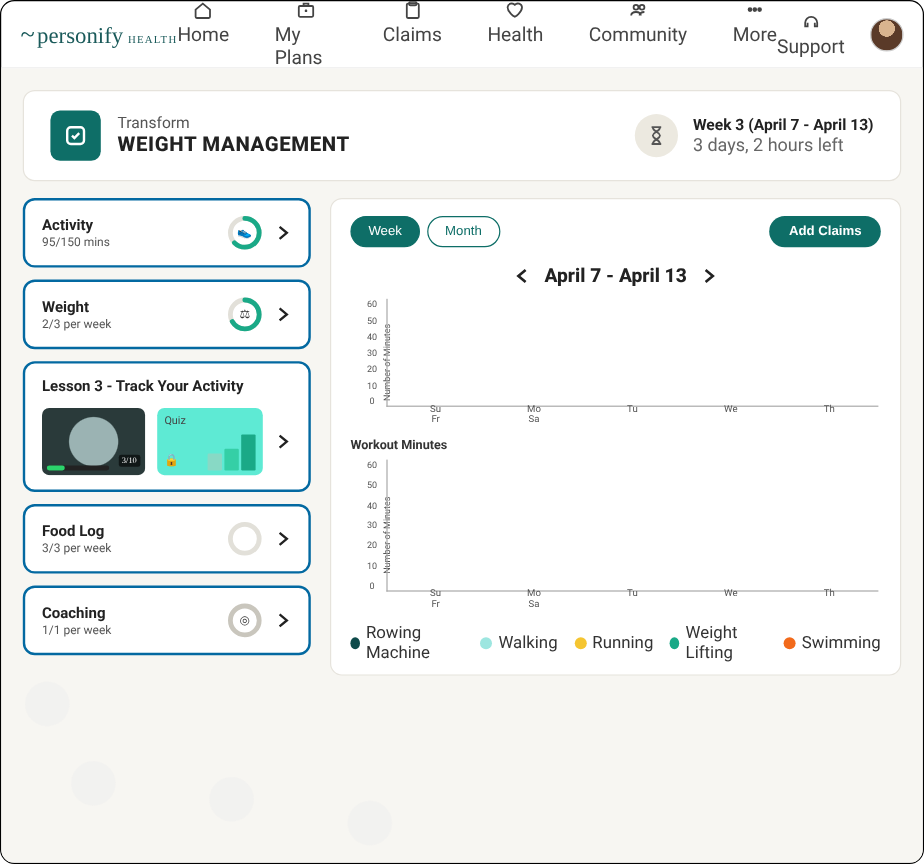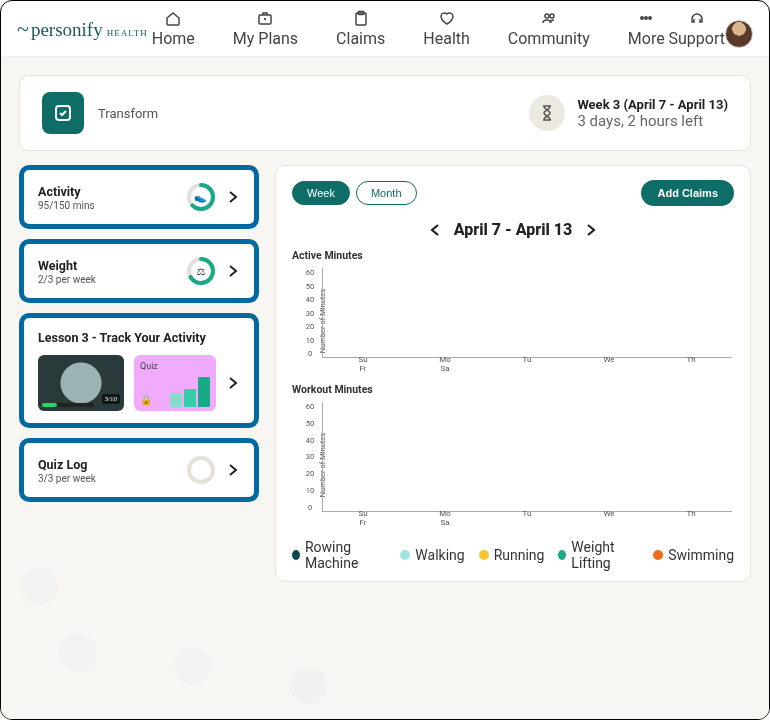--- a/index.html
+++ b/index.html
@@ -40,21 +40,21 @@
   .navitem {
     display: flex;
     flex-direction: column;
     align-items: center;
     font-size: 16px;
     color: #444;
     cursor: pointer;
     gap: 3px;
   }
   .navitem svg { width: 16px; height: 16px; stroke: #444; fill: none; stroke-width: 1.5; }
-  .support-nav { display: flex; align-items: flex-end; gap: 0; }
+  .support-nav { display: flex; align-items: center; gap: 21px; }
   .avatar { width: 28px; height: 28px; border-radius: 50%; background: radial-gradient(circle at 50% 30%, #d9b48f 30%, #5a3a28 31%); border: 1px solid #ccc; }
 
   
   .page {
     background: #f7f6f2;
     padding: 18px;
     height: calc(100% - 56px);
     position: relative;
     overflow: hidden;
   }
@@ -97,21 +97,21 @@
   .body {
     margin-top: 14px;
     display: grid;
     grid-template-columns: 240px 1fr;
     gap: 16px;
     position: relative;
   }
   .sidecol { display: flex; flex-direction: column; gap: 10px; }
   .card {
     background: #fff;
-    border: 5px solid #0369a1;
+    border: 2px solid #0369a1;
     border-radius: 10px;
     padding: 12px 14px;
     display: flex;
     align-items: center;
     justify-content: space-between;
   }
   .card .ctext .ct { font-weight: 700; font-size: 12.5px; color:#222; }
   .card .ctext .cs { font-size: 10px; color:#555; margin-top:1px; }
   .card-row { display:flex; align-items:center; gap: 10px; }
   .prog-ring {
@@ -127,39 +127,39 @@
   .lesson-title { font-weight:700; font-size:12.5px; color:#222; }
   .lesson-body { display:flex; gap:10px; align-items:center; }
   .lesson-thumb {
     width: 86px; height: 56px; border-radius:6px; background: radial-gradient(circle, #9bb3b3 0 20px, #2a3a3a 21px), #1a2a2a;
     position: relative;
   }
   .lesson-thumb .bar { position:absolute; left:4px; right:4px; bottom:4px; height:4px; background:#222; border-radius:2px; }
   .lesson-thumb .bar::before { content:""; position:absolute; left:0; top:0; bottom:0; width:30%; background:#2bd36b; border-radius:2px; }
   .lesson-thumb .cnt { position:absolute; right:4px; bottom:7px; font-size:7px; color:#fff; background:rgba(0,0,0,.6); padding:1px 3px; border-radius:2px;font-family:Liberation Serif, serif; }
   .quiz-block {
-    flex:1; background:#f0abfc; border-radius:6px; height:56px; padding:6px; position:relative;
+    flex:1; background:#5eead4; border-radius:6px; height:56px; padding:6px; position:relative;
     display:flex; flex-direction:column; justify-content:space-between;
   }
   .quiz-block .q { font-size:9px; color:#444; }
   .quiz-block .lock { font-size:10px; color:#555; }
   .quiz-bars { position:absolute; right:6px; bottom:4px; display:flex; align-items:flex-end; gap:2px; }
   .quiz-bars div { width:12px; border-radius:1px; }
   .qb1 { height:18px; background:#35cfa6; }
   .qb2 { height:30px; background:#1aa987; }
   .qb3 { height:14px; background:#88d9c5; }
 
   
   .mainpanel {
     background:#fff;
     border:1px solid #e6e3dc;
     border-radius:10px;
     padding: 14px 16px 10px;
   }
-  .mtop { display:flex; justify-content:space-between; align-items:center; }
+  .mtop { display:flex; justify-content:space-between; }
   .seg { display:flex; }
   .seg button {
     font-size:11px; padding:5px 14px; border:1px solid #0e6e67; background:#fff; color:#0e6e67; cursor:pointer;
   }
   .seg button.active { background:#0e6e67; color:#fff; }
   .seg button:first-child { border-radius: 14px 0 0 14px; }
   .seg button.first-pill { border-radius: 14px; }
   .seg button:last-child { border-radius: 14px; margin-left:6px; }
   .addbtn {
     background:#0e6e67; color:#fff; border:none; border-radius:18px; padding:7px 16px; font-size:11px; font-weight:600; cursor:pointer;
@@ -266,20 +266,21 @@
   <div class="hero">
     <div class="hero-left">
       <div class="hero-icon">
         <svg>
             <rect x="4" y="4" width="14" height="14" rx="3"></rect>
             <path d="M8 11l2 2 4-4"></path>
           </svg>
       </div>
       <div class="hero-text">
         <div class="kicker">Transform</div>
+        <div class="title">WEIGHT MANAGEMENT</div>
       </div>
     </div>
     <div class="hero-right">
       <div class="hg-icon">
         <svg>
             <path d="M5 2h8M5 16h8M6 2c0 4 6 4 6 7s-6 3-6 7M12 2c0 4-6 4-6 7s6 3 6 7"></path>
           </svg>
       </div>
       <div class="hero-week">
         <div class="wk">Week 3 (April 7 - April 13)</div>
@@ -349,35 +350,52 @@
               </div>
           </div>
           <svg class="chev">
               <path d="M4 2l6 5-6 5"></path>
             </svg>
         </div>
       </div>
 
       <div class="card">
         <div class="ctext">
-          <div class="ct">Quiz Log</div>
+          <div class="ct">Food Log</div>
           <div class="cs">3/3 per week</div>
         </div>
         <div class="card-row">
           <div class="prog-ring">
             <svg width="30" height="30">
                 <circle cx="15" cy="15" r="12" stroke="#e2e0d9" stroke-width="4" fill="none"></circle>
               </svg>
           </div>
           <svg class="chev">
               <path d="M4 2l6 5-6 5"></path>
             </svg>
         </div>
       </div>
 
+      <div class="card">
+        <div class="ctext">
+          <div class="ct">Coaching</div>
+          <div class="cs">1/1 per week</div>
+        </div>
+        <div class="card-row">
+          <div class="prog-ring">
+            <svg width="30" height="30">
+                <circle cx="15" cy="15" r="12" stroke="#c9c6bd" stroke-width="4" fill="none"></circle>
+              </svg>
+            <div class="inner-icon">◎</div>
+          </div>
+          <svg class="chev">
+              <path d="M4 2l6 5-6 5"></path>
+            </svg>
+        </div>
+      </div>
 
     </div>
 
     <div class="mainpanel">
       <div class="mtop">
         <div class="seg">
           <button class="active first-pill">Week</button>
           <button>Month</button>
         </div>
         <button class="addbtn">Add Claims</button>
@@ -387,21 +405,20 @@
         <svg>
             <path d="M10 2 4 7l6 5"></path>
           </svg>
         <div class="rt">April 7  - April 13</div>
         <svg>
             <path d="M4 2l6 5-6 5"></path>
           </svg>
       </div>
 
       <div class="chart-block">
-        <div class="chart-title">Active Minutes</div>
         <div class="chart">
           <div class="ylabel">Number of Minutes</div>
           <div class="yticks" id="yticks1">
               <span>60</span>
               <span>50</span>
               <span>40</span>
               <span>30</span>
               <span>20</span>
               <span>10</span>
               <span>0</span>

